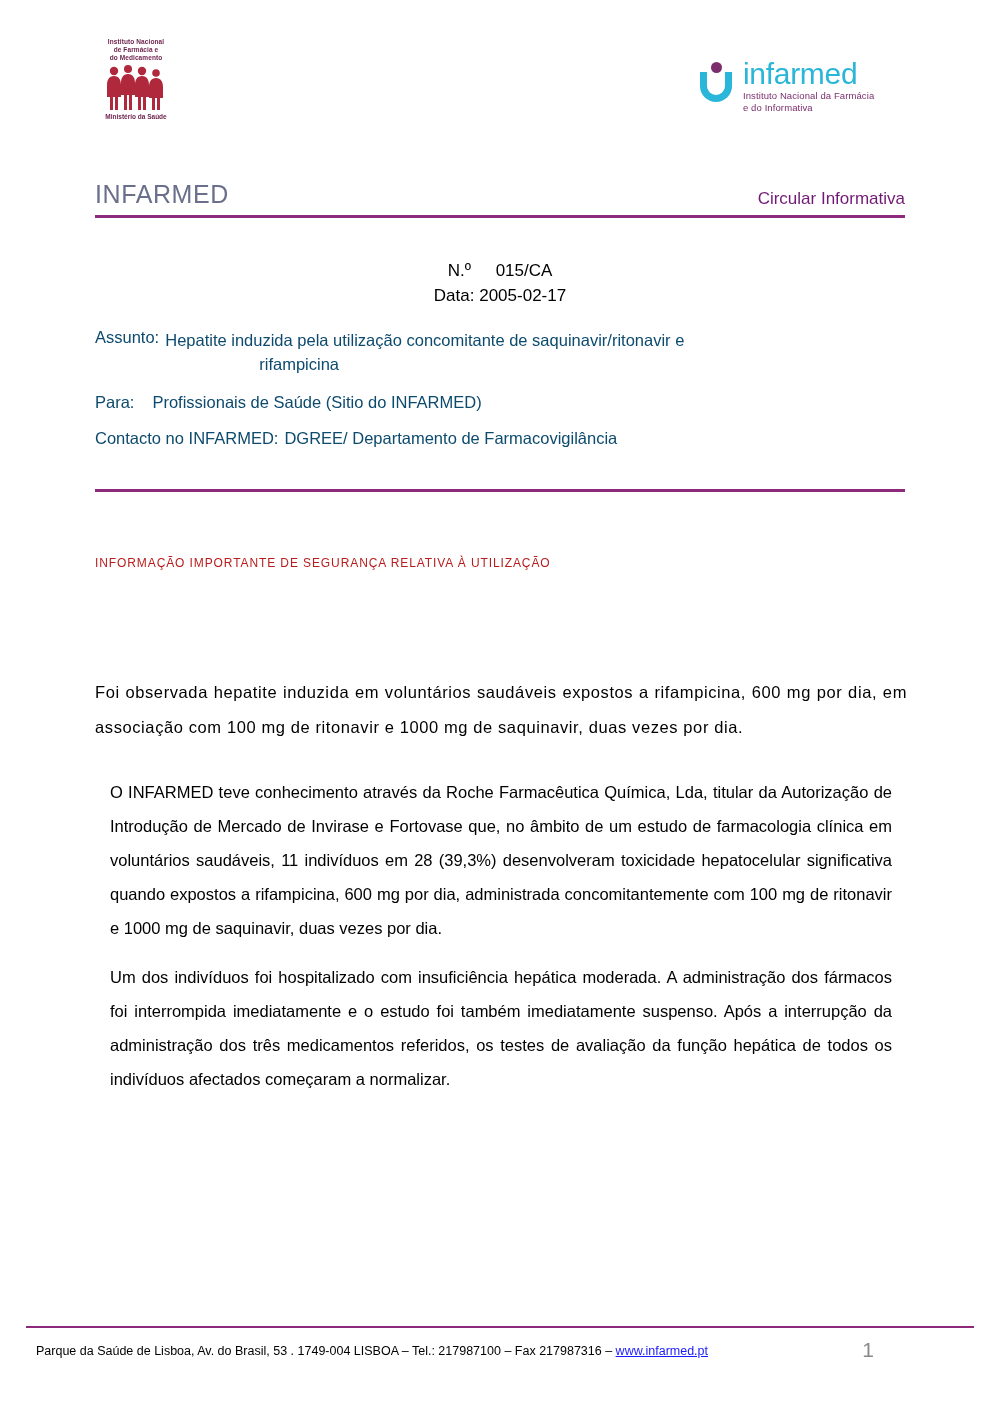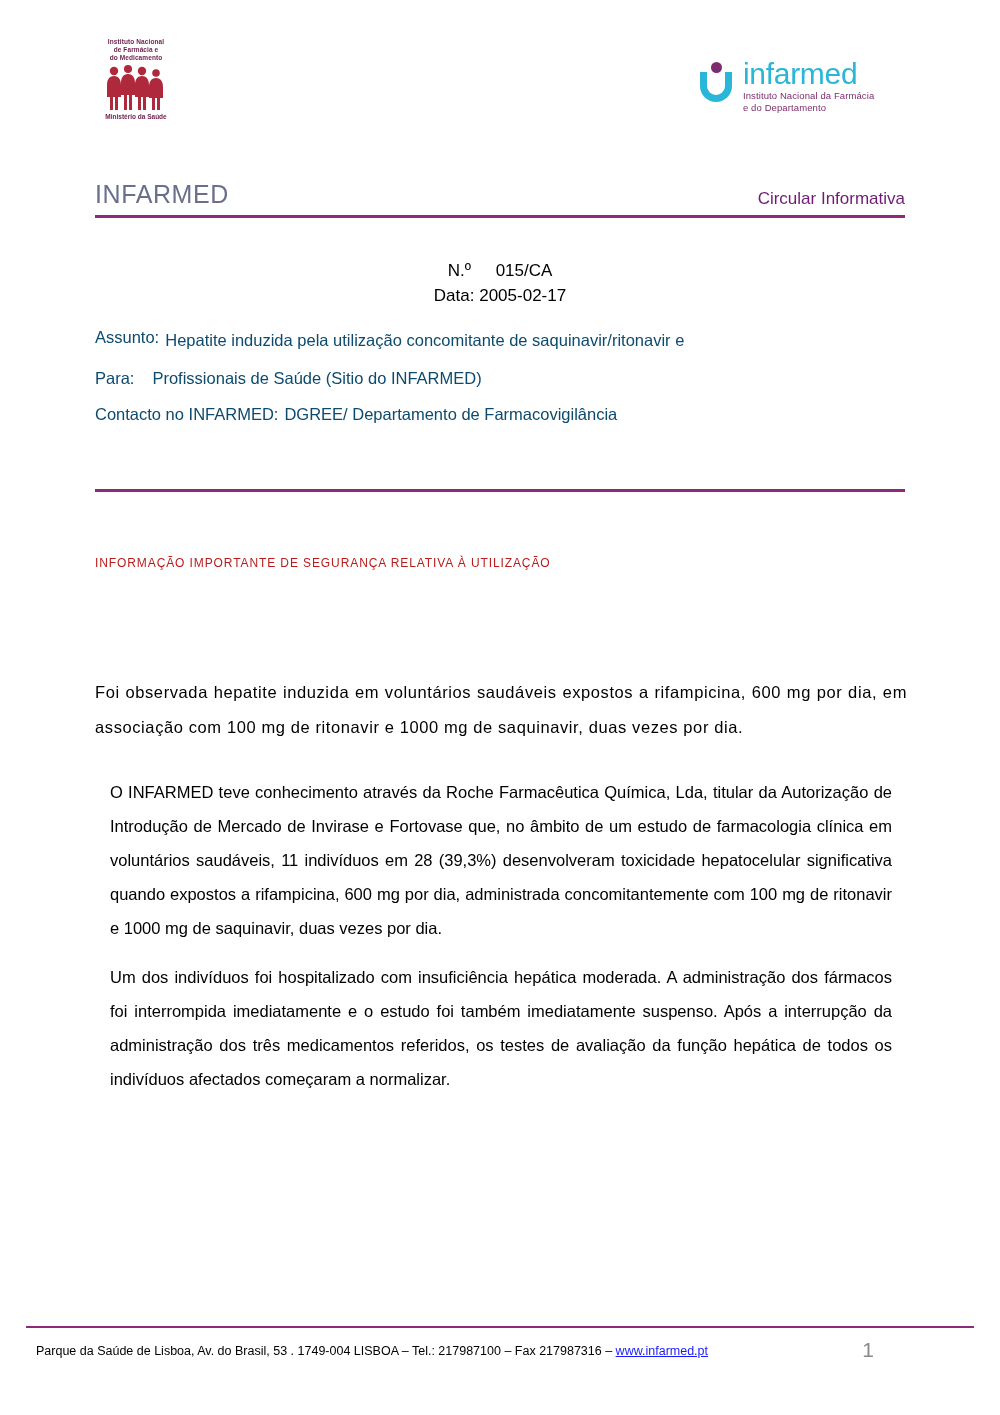--- a/index.html
+++ b/index.html
@@ -267,21 +267,21 @@
     </div>
 
     <div class="logo-right">
       <div class="mark">
         <div class="u"></div>
         <div class="dot"></div>
       </div>
       <div class="words">
         <div class="brand">infarmed</div>
         <div class="sub">Instituto Nacional da Farmácia</div>
-        <div class="sub">e do Departamento</div>
+        <div class="sub">e do Informativa</div>
       </div>
     </div>
   </div>
 
   <div class="title-row">
     <div class="title-left">INFARMED</div>
     <div class="title-right">Circular Informativa</div>
   </div>
   <div class="rule-thick rule-1"></div>
 
@@ -295,20 +295,21 @@
       <span>2005-02-17</span>
     </div>
   </div>
 
   <div class="fields">
 
     <div class="field">
       <div class="lbl">Assunto:</div>
       <div class="val subject-wrap">
         <div class="subject-line1">Hepatite induzida pela utilização concomitante de saquinavir/ritonavir e</div>
+        <div class="subject-line2">rifampicina</div>
       </div>
     </div>
 
     <div class="field">
       <div class="lbl">Para:</div>
       <div class="val" style="text-align:left; padding-left:12px;">Profissionais de Saúde (Sitio do INFARMED)</div>
     </div>
 
     <div class="field">
       <div class="lbl">Contacto no INFARMED:</div>

